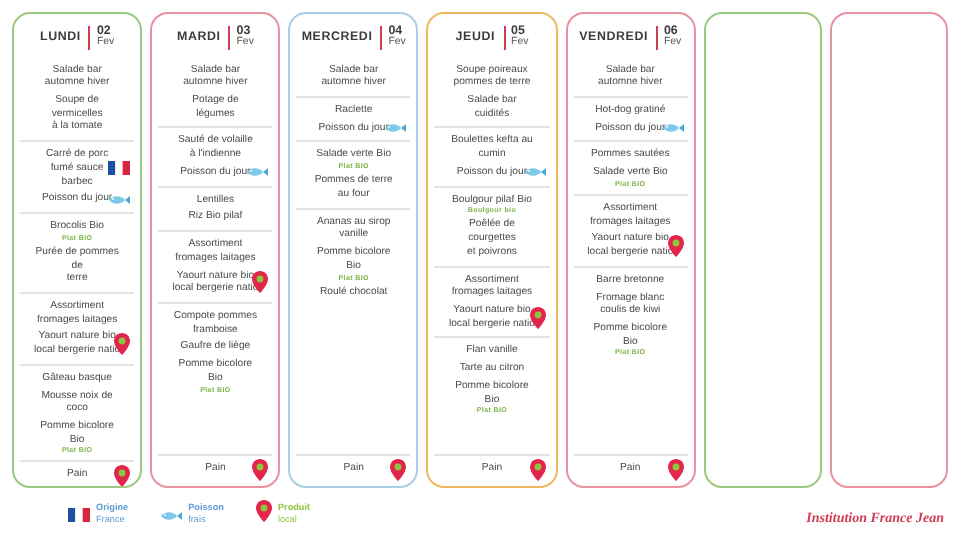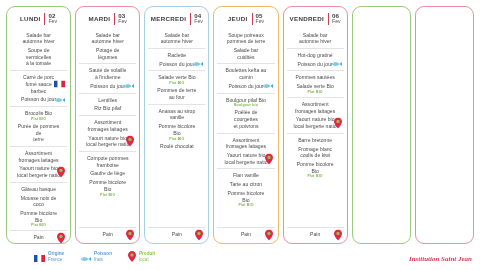--- a/index.html
+++ b/index.html
@@ -497,13 +497,13 @@
       <span class="legend-label"><b>Poisson</b><span>frais</span></span>
     </div>
     <div class="legend-item">
       <span><svg width="8" height="11" viewBox="0 0 16 22">
           <path d="M8 0 C3.6 0 0 3.6 0 8 C0 14 8 22 8 22 C8 22 16 14 16 8 C16 3.6 12.4 0 8 0 Z" fill="#e3244b"></path>
           <circle cx="8" cy="8" r="3.4" fill="#8cc63f"></circle>
         </svg></span>
       <span class="legend-label green"><b>Produit</b><span>local</span></span>
     </div>
   </div>
-<div class="brand">Institution Saint Jean</div>
+<div class="brand">Institution France Jean</div>
 
 </body></html>

